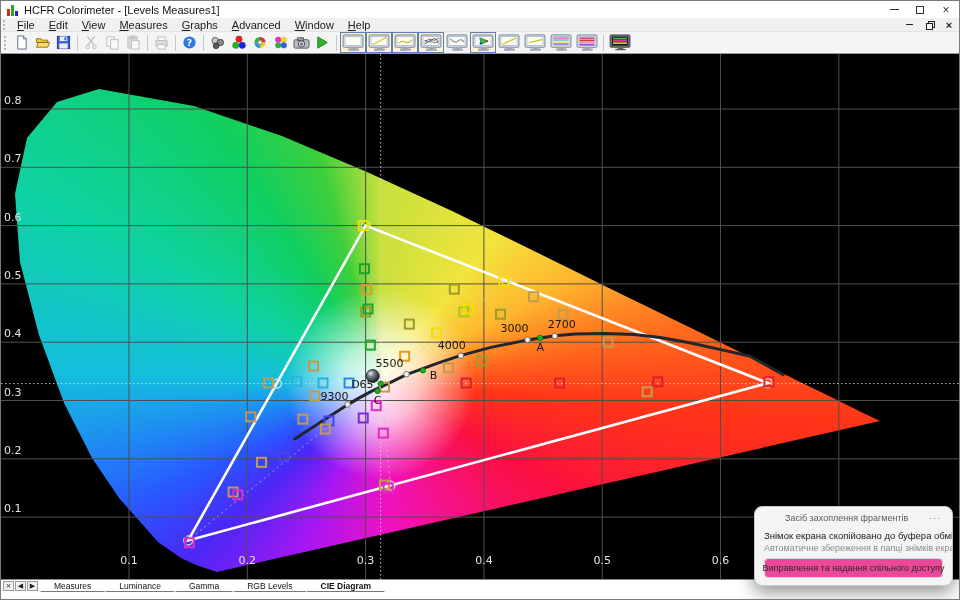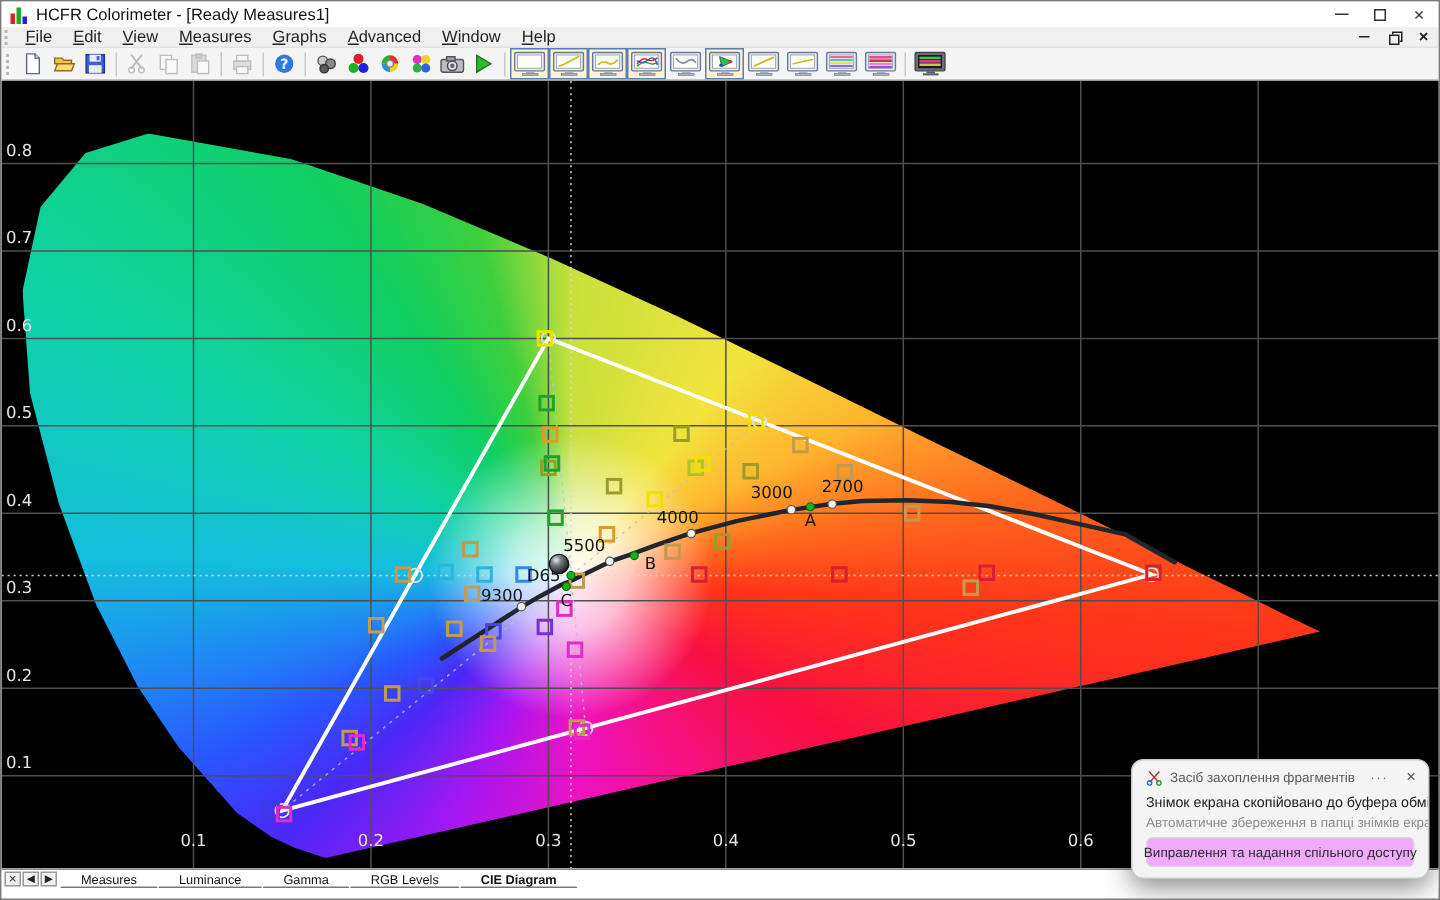--- a/index.html
+++ b/index.html
@@ -58,42 +58,42 @@
   .tab .slash{position:absolute;left:2px;top:-1px;width:1px;height:15px;background:#777;transform:rotate(35deg);}
   .tab .slash2{position:absolute;right:2px;top:-1px;width:1px;height:15px;background:#777;transform:rotate(-35deg);}
   .tab.active{font-weight:bold;text-align:center;}
   
   .statusbar{position:absolute;left:0;top:591px;width:100%;height:9px;background:#f0f0f0;
     font-size:8px;line-height:9px;color:#222;padding-left:5px;border-top:1px solid #d8d8d8;}
   
   .toast{position:absolute;left:753px;top:505px;width:199px;height:80px;background:#f4f4f4;
     border:1px solid #c9c9c9;border-radius:8px;box-shadow:0 6px 18px rgba(0,0,0,.45);z-index:50;
     font-family:"Liberation Sans",sans-serif;overflow:hidden;}
-  .toast-head{display:flex;align-items:center;padding:5px 8px 0 9px;gap:5px;}
+  .toast-head{display:flex;align-items:center;padding:5px 8px 0 9px;gap:21px;}
   .toast-app{font-size:9px;color:#5a5a5a;flex:1;white-space:nowrap;}
   .toast-dots{font-size:9px;color:#707070;letter-spacing:1px;margin-right:7px;}
   .toast-x{font-size:11px;color:#505050;}
   .toast-line1{font-size:9.5px;color:#1b1b1b;padding:6px 9px 0 9px;white-space:nowrap;}
   .toast-line2{font-size:9px;color:#8c8c8c;padding:2px 9px 0 9px;white-space:nowrap;}
-  .toast-btn{position:absolute;left:9px;right:9px;bottom:7px;height:20px;background:#f0abfc;
+  .toast-btn{position:absolute;left:9px;right:9px;bottom:7px;height:20px;background:#ec4899;
     border:1px solid #d6d6d6;border-radius:4px;font-size:9px;color:#2a2a2a;
     display:flex;align-items:center;justify-content:center;white-space:nowrap;text-align:right;}
 </style>
 </head>
 <body>
 
 <div class="window">
 
   <div class="titlebar">
     <span class="app-icon">
       <i style="height:7px;background:#d22"></i>
         <i style="height:11px;background:#2a2"></i>
         <i style="height:5px;background:#22d"></i>
     </span>
-    <span class="title-text">HCFR Colorimeter - [Ready Measures1]</span>
+    <span class="title-text">HCFR Colorimeter - [Levels Measures1]</span>
     <span class="tb-spacer"></span>
     <span class="cap-btn">
         <span class="minbar"></span>
       </span>
     <span class="cap-btn">
         <span class="maxbox"></span>
       </span>
     <span class="cap-btn close">×</span>
   </div>
 

